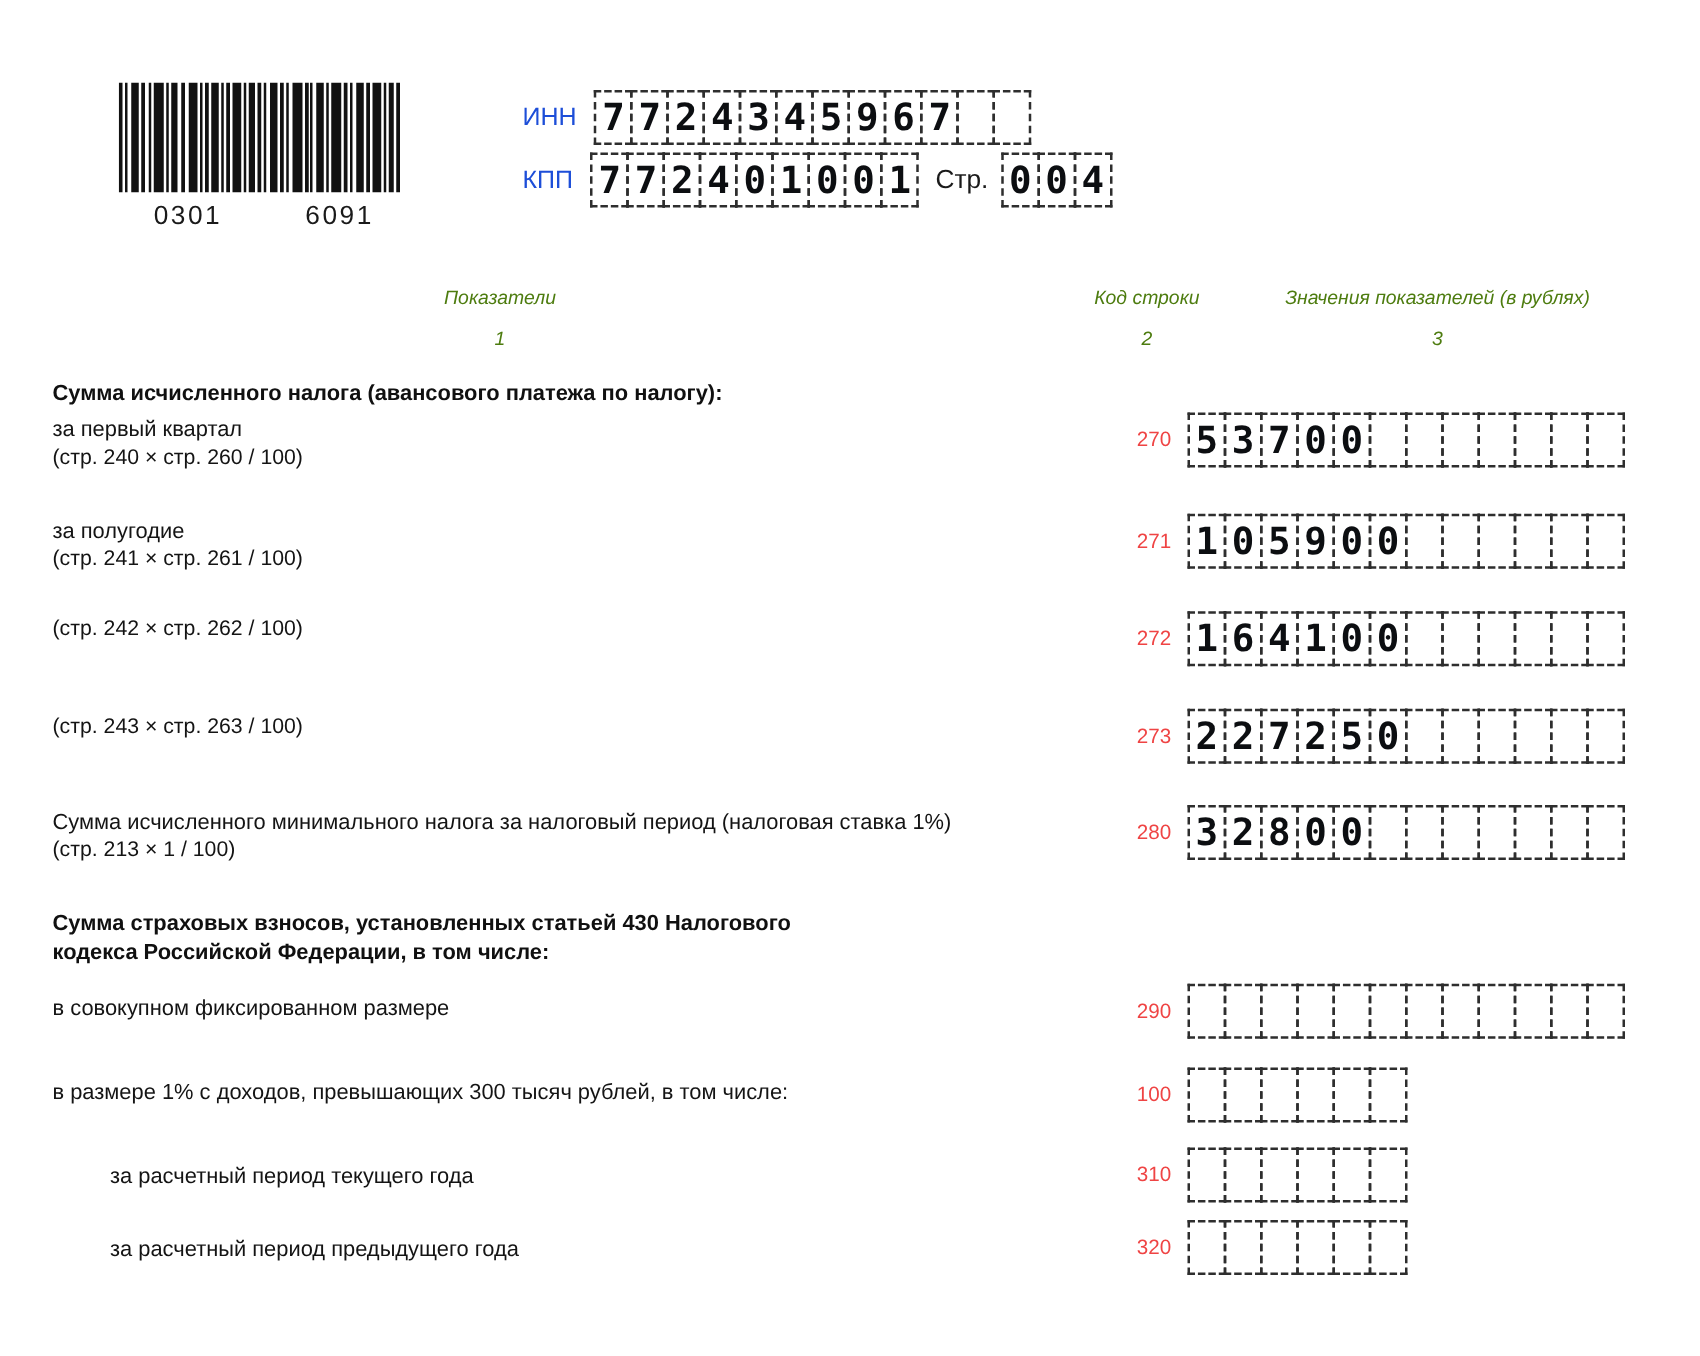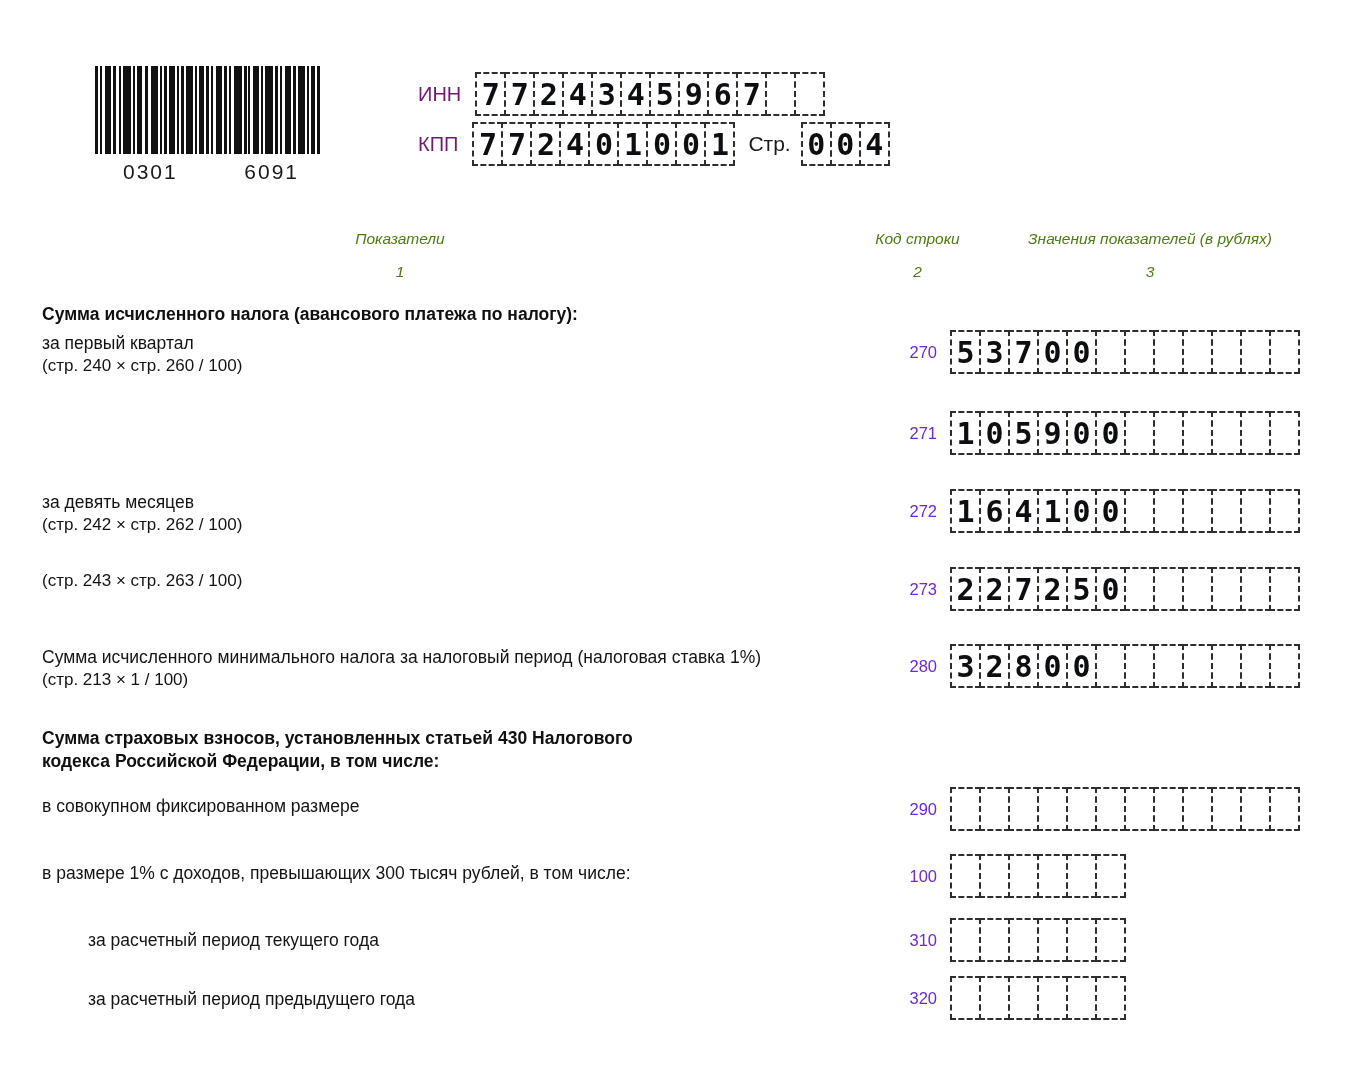--- a/index.html
+++ b/index.html
@@ -11,21 +11,21 @@
     color:#141414;
     overflow:hidden;
   }
 
   
   .barcode-wrap { position:absolute; left:95px; top:66px; width:230px; }
   .barcode-nums { display:flex; justify-content:space-between; padding:2px 26px 0 28px;
                   font-size:21px; letter-spacing:2px; color:#1a1a1a; }
 
   .idrow { position:absolute; display:flex; align-items:center; }
-  .idlabel { font-size:20px; color:#701a75; margin-right:14px; }
+  .idlabel { font-size:20px; color:#1d4ed8; margin-right:14px; }
   .strlabel { font-size:21px; color:#1a1a1a; margin:0 10px 0 13px; }
 
   
   .cells { display:flex; }
   .cell {
     width:31px; height:44px; box-sizing:border-box;
     border:2px dashed #2e2e2e; margin-left:-2px;
     display:flex; align-items:center; justify-content:center;
     font-family:"DejaVu Sans Mono", monospace;
     font-weight:bold; font-size:30px; color:#0c0e11;
@@ -45,21 +45,21 @@
   .row { position:absolute; left:0; width:100%; height:46px; }
   .row-label {
     position:absolute; left:42px; top:3px; width:850px;
     font-size:17.5px; line-height:1.25; color:#141414;
   }
   .row-label.indent { left:88px; }
   .row-formula { font-size:17px; }
   .row-code {
     position:absolute; left:893px; top:0; width:44px; height:44px;
     line-height:44px; text-align:right;
-    font-size:16.5px; color:#6d28d9;
+    font-size:16.5px; color:#ef4444;
   }
   .row-cells { position:absolute; left:950px; top:0; }
 </style>
 </head>
 <body>
 
 <div class="page">
 
   <div class="barcode-wrap">
     <svg width="228" height="88" viewBox="0 0 228 88">
@@ -173,40 +173,43 @@
         <span class="cell"></span>
         <span class="cell"></span>
         <span class="cell"></span>
         <span class="cell"></span>
         <span class="cell"></span>
         <span class="cell"></span>
       </div>
   </div>
 
   <div class="row" style="top:411px;">
+    <div class="row-label">
+      <div>за полугодие</div>
+      <div class="row-formula">(стр. 241 × стр. 261 / 100)</div>
+    </div>
     <div class="row-code">271</div>
     <div class="cells row-cells">
         <span class="cell">1</span>
         <span class="cell">0</span>
         <span class="cell">5</span>
         <span class="cell">9</span>
         <span class="cell">0</span>
         <span class="cell">0</span>
         <span class="cell"></span>
         <span class="cell"></span>
         <span class="cell"></span>
         <span class="cell"></span>
         <span class="cell"></span>
         <span class="cell"></span>
       </div>
   </div>
 
   <div class="row" style="top:489px;">
     <div class="row-label">
-      <div>за девять месяцев</div>
       <div class="row-formula">(стр. 242 × стр. 262 / 100)</div>
     </div>
     <div class="row-code">272</div>
     <div class="cells row-cells">
         <span class="cell">1</span>
         <span class="cell">6</span>
         <span class="cell">4</span>
         <span class="cell">1</span>
         <span class="cell">0</span>
         <span class="cell">0</span>

